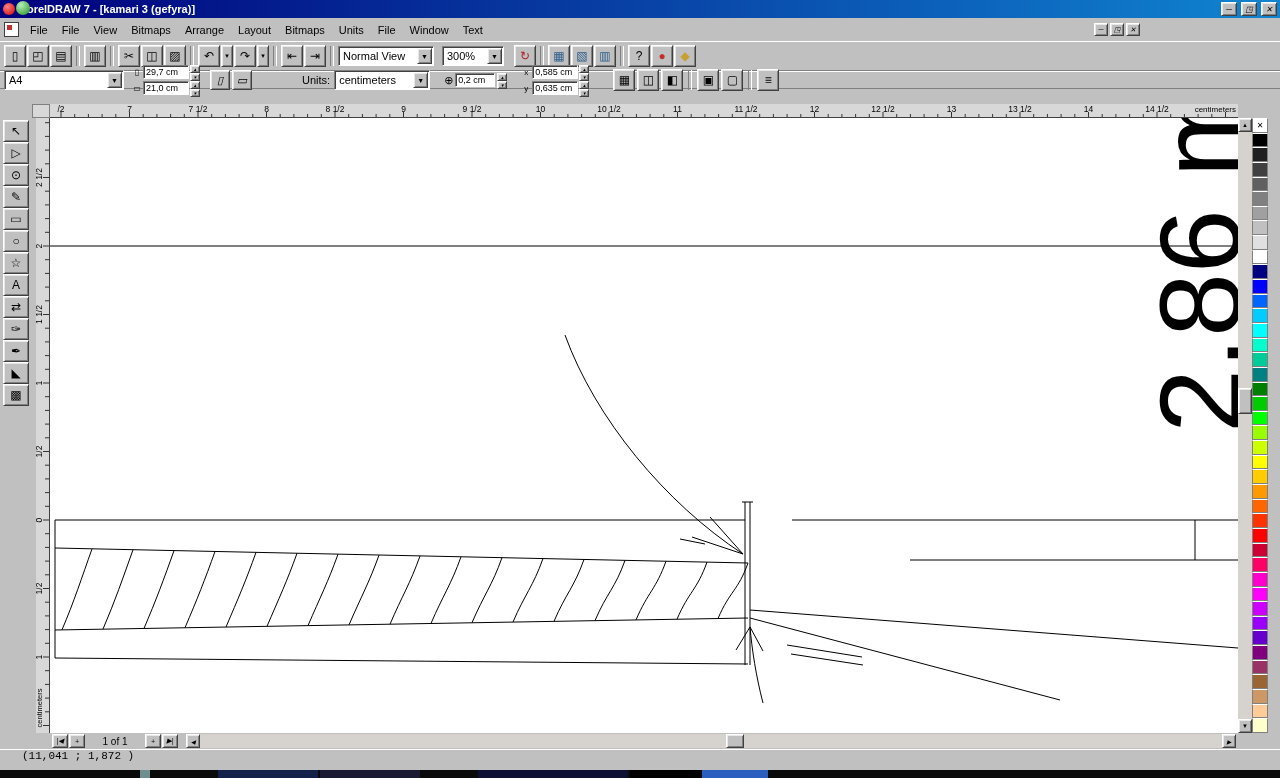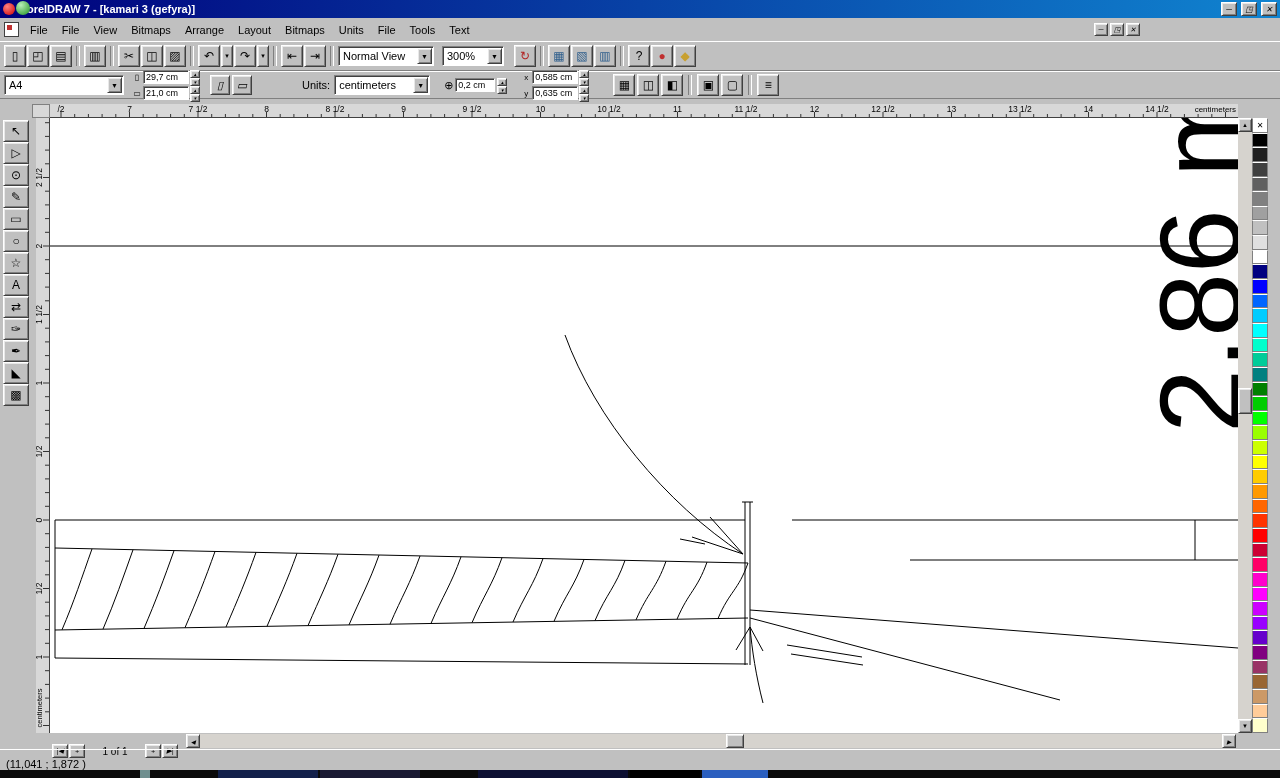--- a/index.html
+++ b/index.html
@@ -26,21 +26,21 @@
   
   .toolbar{left:0;top:41px;width:1280px;height:30px;border-top:1px solid #ffffff;border-bottom:1px solid #808080;
            display:flex;align-items:center;padding:0 4px;box-sizing:border-box;gap:1px;}
   .tbtn{width:22px;height:22px;font-size:12px;}
   .tbtn.narrow{width:12px;font-size:7px;}
   .combo{height:20px;background:#fff;border:1px solid;border-color:#808080 #fff #fff #808080;
          box-shadow:inset 1px 1px 0 #404040;display:flex;align-items:center;padding-left:4px;
          position:relative;box-sizing:border-box;font-size:11px;}
   .combo .drop{position:absolute;right:1px;top:1px;bottom:1px;width:15px;font-size:7px;}
   
-  .propbar{left:0;top:71px;width:1280px;height:28px;border-top:1px solid #ffffff;border-bottom:1px solid #808080;
+  .propbar{left:0;top:71px;width:1280px;height:18px;border-top:1px solid #ffffff;border-bottom:1px solid #808080;
            display:flex;align-items:center;padding:0 4px;box-sizing:border-box;}
   .field{height:14px;font-size:9px;width:46px;padding:0 2px;border:1px solid;border-color:#808080 #fff #fff #808080;
          box-shadow:inset 1px 1px 0 #404040;font-family:"Liberation Sans",sans-serif;box-sizing:border-box;}
   .spins{display:flex;flex-direction:column;width:10px;height:14px;}
   .spins .btn3d{flex:1;font-size:5px;}
   .stackrow{display:flex;align-items:center;gap:1px;height:15px;}
   .minilbl{font-size:8px;width:10px;text-align:center;}
   .pbtn{width:20px;height:20px;font-size:11px;}
   
   .workspace{left:0;top:104px;width:1280px;height:629px;background:#c0c0c0;}
@@ -54,26 +54,26 @@
   .bigtext{position:absolute;left:930px;top:30px;width:440px;height:130px;line-height:130px;font-size:115px;
            transform:rotate(-90deg);white-space:nowrap;color:#000;}
   .vscroll{left:1238px;top:14px;width:14px;height:615px;background:#d6d3ce;}
   .sbtn{width:14px;height:14px;font-size:6px;position:absolute;}
   .vthumb{position:absolute;left:0;top:270px;width:14px;height:26px;}
   .palette{left:1252px;top:14px;width:16px;height:615px;display:flex;flex-direction:column;}
   .swatch{width:14px;height:13px;border:1px solid #808080;border-top-color:#fff;box-sizing:content-box;
           font-size:8px;display:flex;align-items:center;justify-content:center;}
   
   .hscrollrow{left:0;top:733px;width:1280px;height:16px;background:#c0c0c0;}
-  .pagenav{position:absolute;left:52px;top:11px;display:flex;align-items:center;gap:1px;height:14px;}
+  .pagenav{position:absolute;left:52px;top:1px;display:flex;align-items:center;gap:1px;height:14px;}
   .navbtn{width:16px;height:14px;font-size:7px;}
   .pagelabel{width:58px;text-align:center;font-size:10px;}
   .hscroll{position:absolute;left:186px;top:1px;width:1050px;height:14px;background:#d6d3ce;}
   .hthumb{position:absolute;left:540px;top:0;width:18px;height:14px;}
-  .statusbar{left:0;top:749px;width:1280px;height:21px;border-top:1px solid #ffffff;display:flex;align-items:flex-end;padding:0 6px;box-sizing:border-box;}
+  .statusbar{left:0;top:749px;width:1280px;height:21px;border-top:1px solid #ffffff;display:flex;align-items:flex-start;padding:0 22px;box-sizing:border-box;font-family:Liberation Mono, monospace;}
   .taskbar{left:0;top:770px;width:1280px;height:8px;background:#0a0a0a;}
   .tseg{position:absolute;top:0;height:8px;}
   .starticon{position:absolute;left:16px;top:1px;width:14px;height:14px;border-radius:50%;
              background:radial-gradient(circle at 35% 30%,#b8f0b8,#1f8f1f);}
 </style>
 </head>
 <body>
 
 <div class="abs titlebar">
   <span class="appicon"></span>
@@ -96,21 +96,21 @@
   <span id="menu-items" style="display:flex;">
       <span class="menuitem">File</span>
       <span class="menuitem">File</span>
       <span class="menuitem">View</span>
       <span class="menuitem">Bitmaps</span>
       <span class="menuitem">Arrange</span>
       <span class="menuitem">Layout</span>
       <span class="menuitem">Bitmaps</span>
       <span class="menuitem">Units</span>
       <span class="menuitem">File</span>
-      <span class="menuitem">Tools</span>
+      <span class="menuitem">Window</span>
       <span class="menuitem">Text</span>
     </span>
   <span style="margin-left:auto;display:flex;gap:2px;">
     <span class="btn3d mdibtn">
         <i>─</i>
       </span>
     <span class="btn3d mdibtn">
         <i>◳</i>
       </span>
     <span class="btn3d mdibtn">

